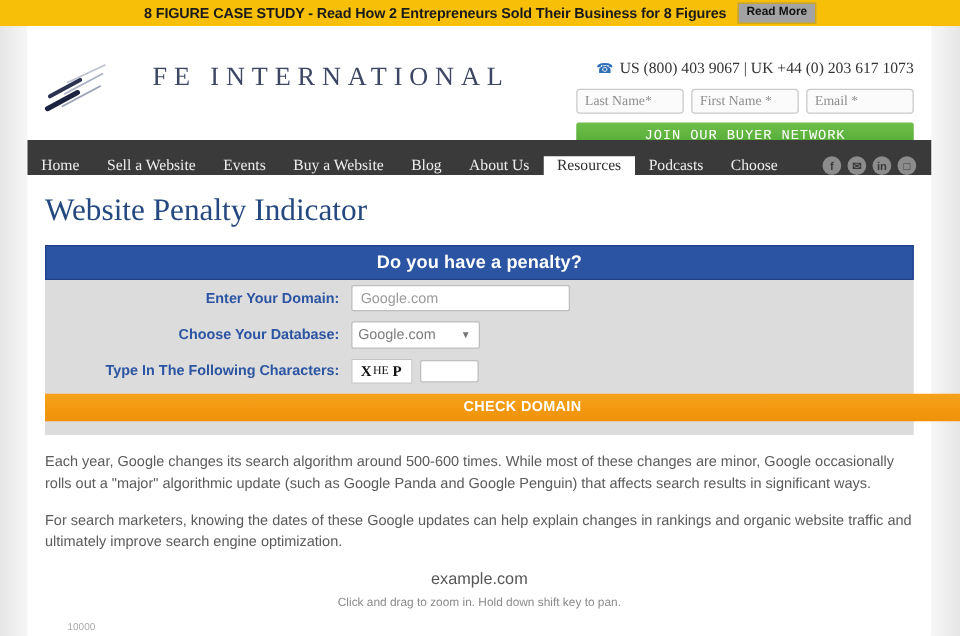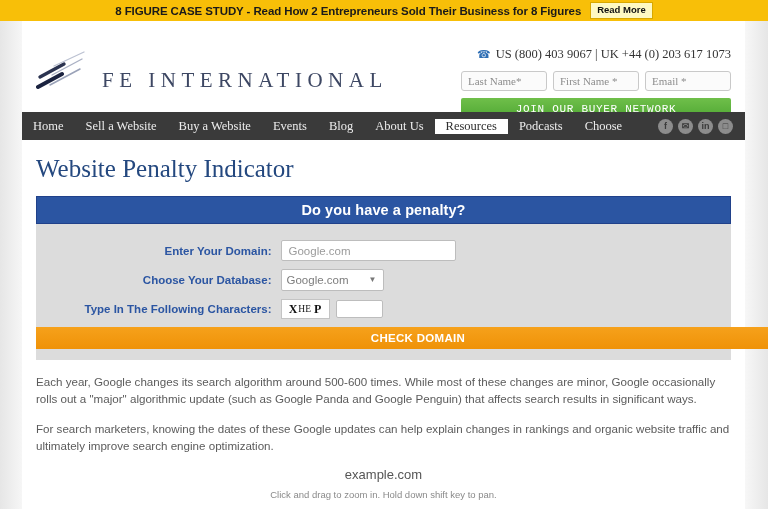--- a/index.html
+++ b/index.html
@@ -14,38 +14,38 @@
   
   .promo{
     position:absolute;left:0;top:0;width:768px;height:21px;
     background:#f8bf08;display:flex;align-items:center;justify-content:center;
   }
   .promo-text{
     font-size:11.5px;font-weight:bold;color:#1a1a1a;letter-spacing:-.1px;
     font-family:"Liberation Sans",sans-serif;white-space:nowrap;
   }
   .promo-btn{
-    margin-left:9px;background:#fef9c3;border:1px solid #d8a800;
+    margin-left:9px;background:#a3a3a3;border:1px solid #d8a800;
     font-size:9.5px;font-weight:bold;color:#111;padding:2px 6px;line-height:1.1;
     cursor:pointer;white-space:nowrap;
   }
 
   
   .shell{
     position:absolute;left:22px;top:21px;width:723px;height:488px;
     background:#ffffff;
   }
   .gutter-l{position:absolute;left:0;top:21px;width:22px;height:488px;
     background:linear-gradient(to right,#e6e6e6,#f6f6f6);}
   .gutter-r{position:absolute;left:745px;top:21px;width:23px;height:488px;
     background:linear-gradient(to left,#e6e6e6,#f7f7f7);}
 
   
   .header{position:relative;height:91px;background:#fff;}
-  .logo-wrap{position:absolute;left:14px;top:28px;display:flex;align-items:flex-end;}
+  .logo-wrap{position:absolute;left:14px;top:28px;display:flex;align-items:flex-start;gap:20px;}
   .logo-mark{width:52px;height:44px;}
   .logo-text{
     margin-left:14px;font-family:"Liberation Serif",serif;
     font-size:21px;letter-spacing:5.5px;color:#3d4763;white-space:nowrap;
   }
   .hdr-right{position:absolute;right:14px;top:26px;width:270px;text-align:right;}
   .phone{
     font-family:"Liberation Serif",serif;font-size:12.5px;color:#333;
     display:flex;align-items:center;justify-content:flex-end;gap:5px;white-space:nowrap;
   }
@@ -59,21 +59,21 @@
   .optin input::placeholder{color:#8d8d8d;}
   .join-btn{
     margin-top:7px;width:100%;height:21px;border:0;border-radius:2px;
     background:linear-gradient(to bottom,#6fbf4a,#4fa733);
     color:#fff;font-family:Liberation Mono, monospace;font-size:11px;
     letter-spacing:.7px;cursor:pointer;
   }
 
   
   .nav{
-    position:relative;height:28px;background:#3a3a3a;display:flex;align-items:center;
+    position:relative;height:28px;background:#3a3a3a;display:flex;align-items:flex-end;
   }
   .nav-item{
     display:flex;align-items:center;padding:0 11px;color:#ededed;
     font-family:"Liberation Serif",serif;font-size:12.5px;cursor:pointer;white-space:nowrap;
   }
   .nav-item.active{background:#ffffff;color:#2f2f2f;}
   .nav-social{margin-left:auto;display:flex;align-items:center;gap:5px;padding-right:12px;}
   .soc{
     width:15px;height:15px;border-radius:50%;background:#8c8c8c;color:#3a3a3a;
     display:flex;align-items:center;justify-content:center;font-size:9px;
@@ -86,21 +86,21 @@
     font-family:"Liberation Serif",serif;font-size:25px;color:#24487f;
     margin:15px 0 13px 0;font-weight:normal;
   }
 
   
   .widget{width:100%;}
   .widget-head{
     background:#2b55a2;border:1px solid #20418a;color:#fff;text-align:center;
     font-size:14.5px;font-weight:bold;padding:5px 0;letter-spacing:.1px;
   }
-  .widget-body{background:#dcdcdc;padding:16px 0 11px 0;}
+  .widget-body{background:#dcdcdc;padding:4px 0 11px 0;}
   .frow{display:flex;align-items:center;justify-content:center;margin-bottom:8px;}
   .flabel{
     font-size:11.5px;font-weight:bold;color:#2b55a2;text-align:right;
     width:205px;padding-right:9px;white-space:nowrap;
   }
   .fctrl{width:420px;display:flex;align-items:center;}
   .dom-input{
     width:175px;height:21px;border:1px solid #bdbdbd;border-radius:2px;background:#fff;
     font-size:11.5px;color:#9b9b9b;padding:0 7px;box-sizing:border-box;
   }
@@ -187,22 +187,22 @@
           <input type="text" placeholder="First Name *" style="">
           <input type="text" placeholder="Email *" style="">
         </div>
         <button class="join-btn">JOIN OUR BUYER NETWORK</button>
       </div>
     </div>
 
     <div class="nav">
       <div class="nav-item">Home</div>
       <div class="nav-item">Sell a Website</div>
+      <div class="nav-item">Events</div>
       <div class="nav-item">Buy a Website</div>
-      <div class="nav-item">Events</div>
       <div class="nav-item">Blog</div>
       <div class="nav-item">About Us</div>
       <div class="nav-item active">Resources</div>
       <div class="nav-item">Podcasts</div>
       <div class="nav-item">Choose</div>
       <div class="nav-social">
         <div class="soc">f</div>
         <div class="soc">✉</div>
         <div class="soc">in</div>
         <div class="soc">□</div>

